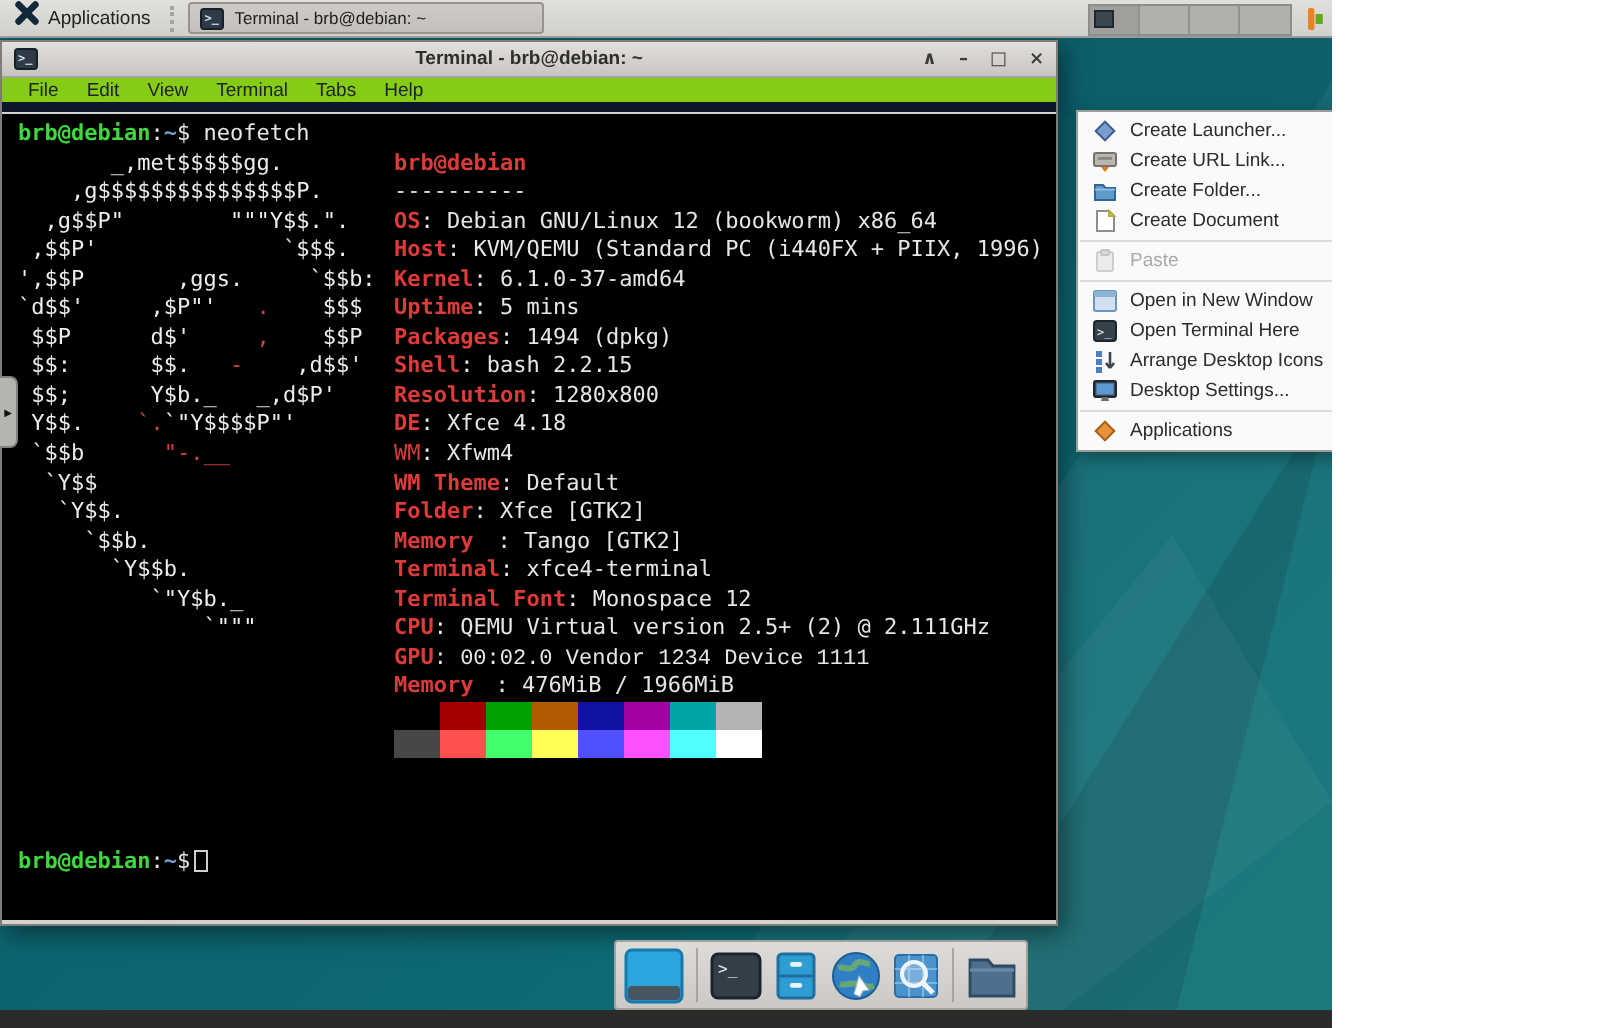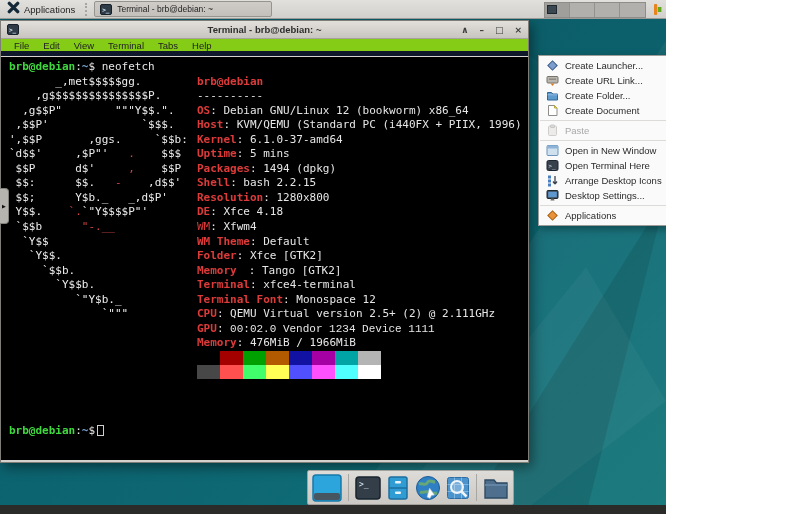--- a/index.html
+++ b/index.html
@@ -187,21 +187,21 @@
         <div class="trow"><span class="art"><span style="color: rgb(237, 237, 237);"> $$;      Y$b._   _,d$P'</span></span><span class="inf"><span style="color: rgb(221, 58, 58); font-weight: bold;">Resolution</span><span style="color: rgb(230, 230, 230);">: 1280x800</span></span></div>
         <div class="trow"><span class="art"><span style="color: rgb(237, 237, 237);"> Y$$.    </span><span style="color: rgb(208, 68, 68);">`.</span><span style="color: rgb(237, 237, 237);">`"Y$$$$P"'</span></span><span class="inf"><span style="color: rgb(221, 58, 58); font-weight: bold;">DE</span><span style="color: rgb(230, 230, 230);">: Xfce 4.18</span></span></div>
         <div class="trow"><span class="art"><span style="color: rgb(237, 237, 237);"> `$$b      </span><span style="color: rgb(208, 68, 68);">"-.__</span></span><span class="inf"><span style="color: rgb(221, 58, 58); font-weight: normal;">WM</span><span style="color: rgb(230, 230, 230);">: Xfwm4</span></span></div>
         <div class="trow"><span class="art"><span style="color: rgb(237, 237, 237);">  `Y$$</span></span><span class="inf"><span style="color: rgb(221, 58, 58); font-weight: bold;">WM Theme</span><span style="color: rgb(230, 230, 230);">: Default</span></span></div>
         <div class="trow"><span class="art"><span style="color: rgb(237, 237, 237);">   `Y$$.</span></span><span class="inf"><span style="color: rgb(221, 58, 58); font-weight: bold;">Folder</span><span style="color: rgb(230, 230, 230);">: Xfce [GTK2]</span></span></div>
         <div class="trow"><span class="art"><span style="color: rgb(237, 237, 237);">     `$$b.</span></span><span class="inf"><span style="color: rgb(221, 58, 58); font-weight: bold;">Memory</span><span style="color: rgb(230, 230, 230); margin-left: 12px;">: Tango [GTK2]</span></span></div>
         <div class="trow"><span class="art"><span style="color: rgb(237, 237, 237);">       `Y$$b.</span></span><span class="inf"><span style="color: rgb(221, 58, 58); font-weight: bold;">Terminal</span><span style="color: rgb(230, 230, 230);">: xfce4-terminal</span></span></div>
         <div class="trow"><span class="art"><span style="color: rgb(237, 237, 237);">          `"Y$b._</span></span><span class="inf"><span style="color: rgb(221, 58, 58); font-weight: bold;">Terminal Font</span><span style="color: rgb(230, 230, 230);">: Monospace 12</span></span></div>
         <div class="trow"><span class="art"><span style="color: rgb(237, 237, 237);">              `"""</span></span><span class="inf"><span style="color: rgb(221, 58, 58); font-weight: bold;">CPU</span><span style="color: rgb(230, 230, 230);">: QEMU Virtual version 2.5+ (2) @ 2.111GHz</span></span></div>
         <div class="trow"><span class="inf"><span style="color: rgb(221, 58, 58); font-weight: bold; text-align: center;">GPU</span><span style="color: rgb(230, 230, 230); font-family: Liberation Mono, monospace;">: 00:02.0 Vendor 1234 Device 1111</span></span></div>
-        <div class="trow"><span class="inf"><span style="color: rgb(221, 58, 58); font-weight: bold;">Memory</span><span style="color: rgb(230, 230, 230);">: 476MiB / 1966MiB</span></span></div>
+        <div class="trow"><span class="inf"><span style="color: rgb(221, 58, 58); font-weight: bold;">Memory</span><span style="color: rgb(230, 230, 230); margin-left: 11px;">: 476MiB / 1966MiB</span></span></div>
         <div class="trow"><span class="pal"><span class="pb" style="background: rgb(0, 0, 0);"></span><span class="pb" style="background: rgb(164, 0, 0);"></span><span class="pb" style="background: rgb(0, 160, 0);"></span><span class="pb" style="background: rgb(179, 90, 0);"></span><span class="pb" style="background: rgb(18, 18, 162);"></span><span class="pb" style="background: rgb(164, 0, 164);"></span><span class="pb" style="background: rgb(0, 164, 164);"></span><span class="pb" style="background: rgb(180, 180, 180);"></span></span></div>
         <div class="trow"><span class="pal"><span class="pb" style="background: rgb(71, 71, 71);"></span><span class="pb" style="background: rgb(255, 80, 80);"></span><span class="pb" style="background: rgb(64, 255, 106);"></span><span class="pb" style="background: rgb(255, 255, 85);"></span><span class="pb" style="background: rgb(80, 80, 255);"></span><span class="pb" style="background: rgb(255, 80, 255);"></span><span class="pb" style="background: rgb(80, 255, 255);"></span><span class="pb" style="background: rgb(255, 255, 255);"></span></span></div>
         <div class="trow"></div>
         <div class="trow"></div>
         <div class="trow"></div>
         <div class="trow"><span class="art"><span style="color: rgb(63, 216, 63); font-weight: bold;">brb@debian</span><span style="color: rgb(230, 230, 230);">:</span><span style="color: rgb(114, 159, 207); font-weight: bold;">~</span><span style="color: rgb(230, 230, 230);">$</span><span class="cursor"></span></span></div>
       </div>
   </div>
 
   <div class="reveal-tab">

